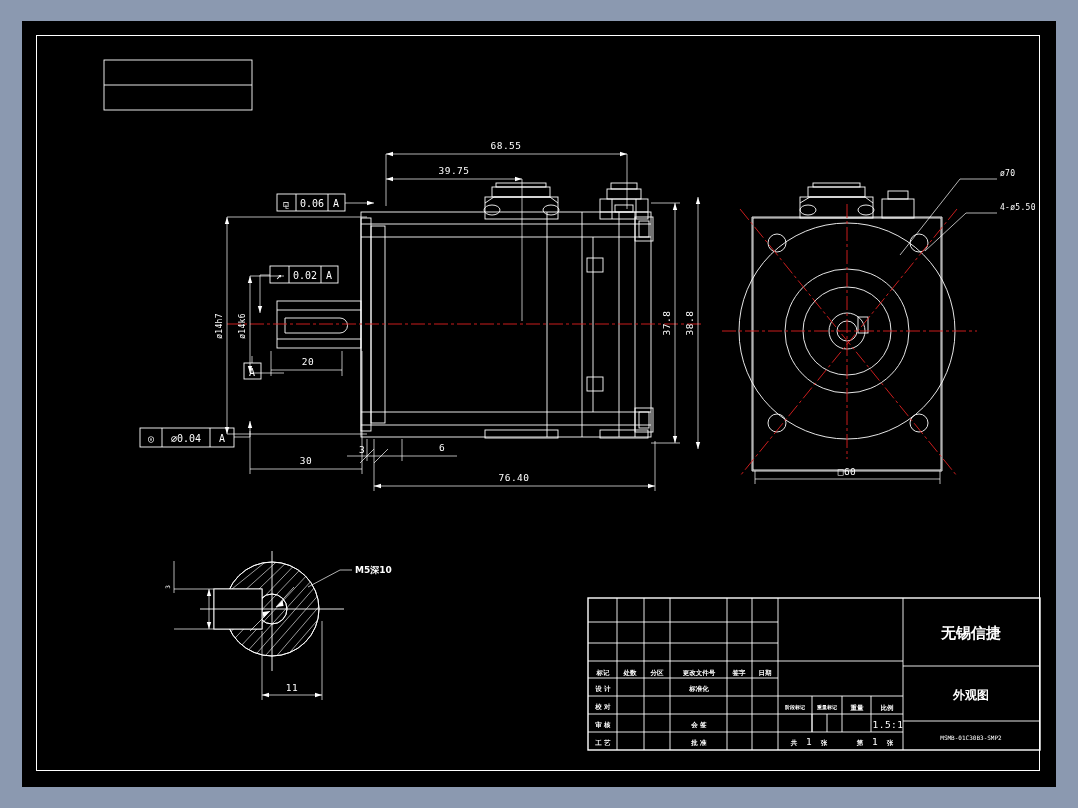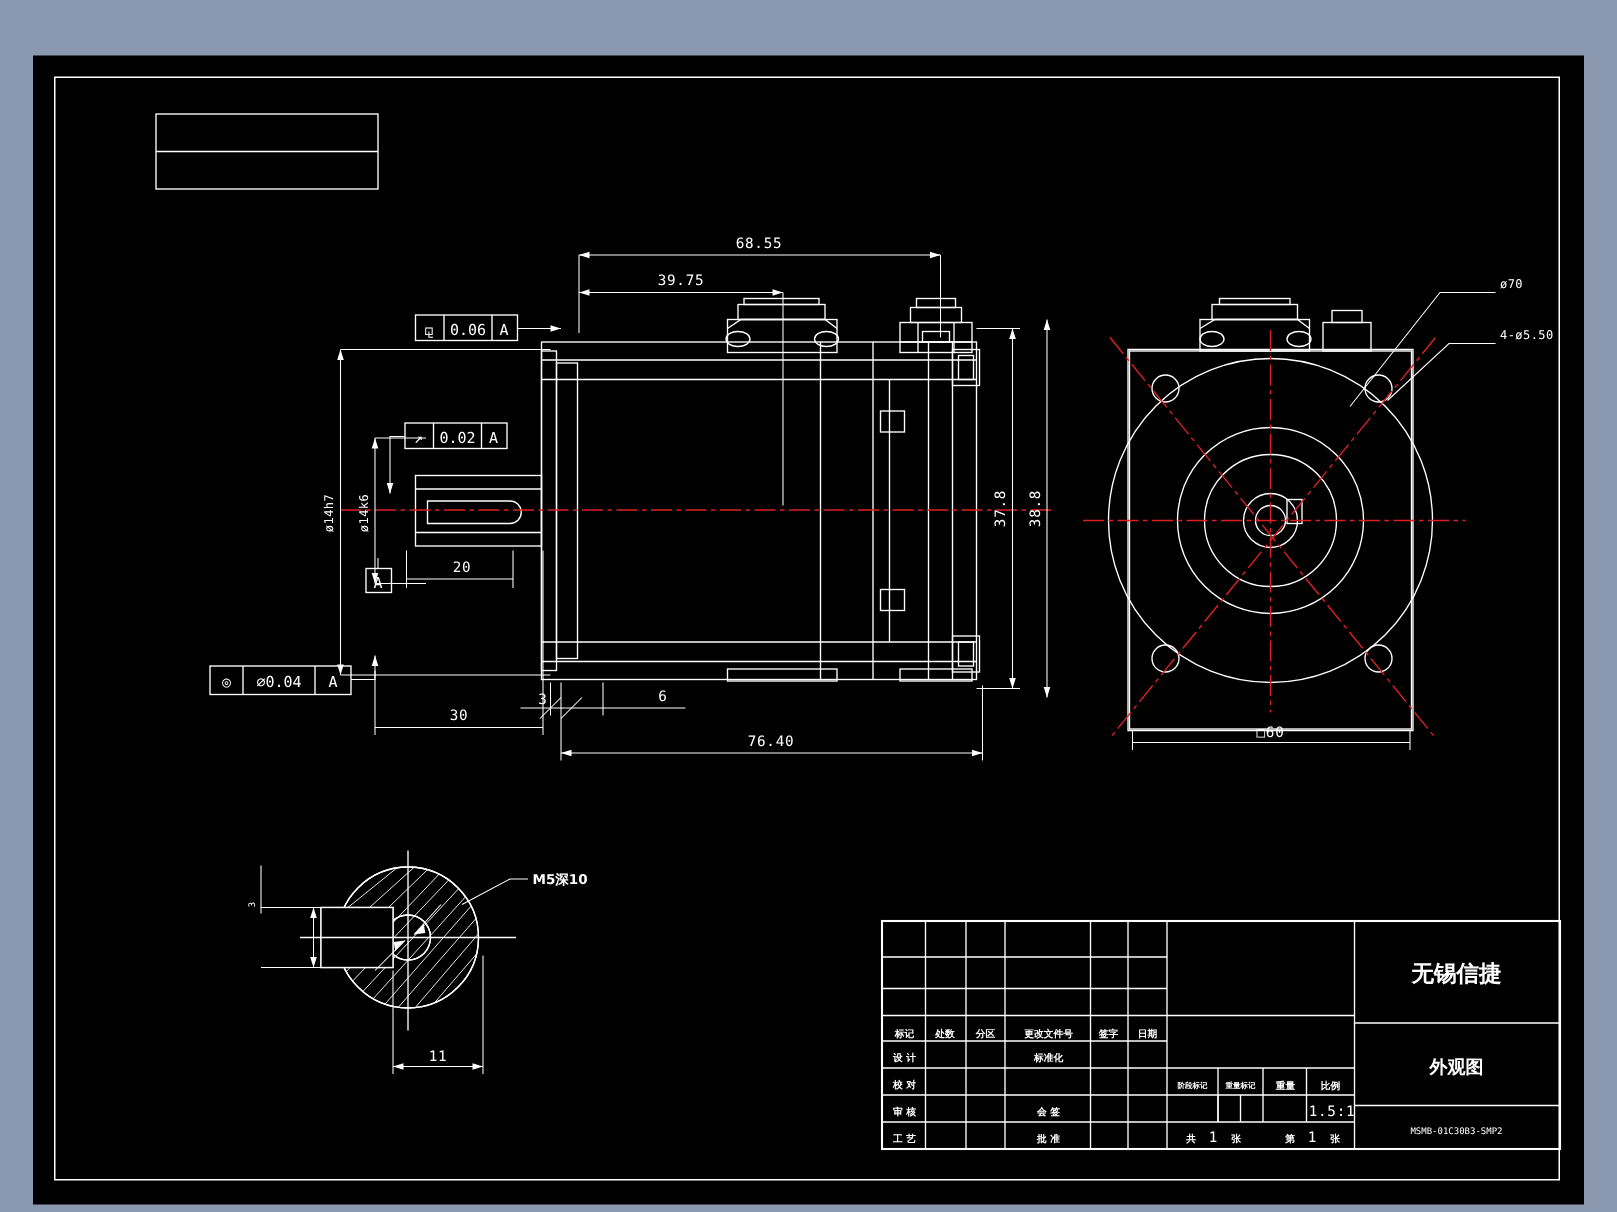--- a/index.html
+++ b/index.html
@@ -4,21 +4,21 @@
 <style>
   html,body{margin:0;padding:0;}
   body{
     width:1078px;height:808px;
     background:#8b99b0;
     font-family:"DejaVu Sans", sans-serif;
     overflow:hidden;
   }
   #stage{position:relative;width:1078px;height:808px;}
   #paper{
-    position:absolute;left:22px;top:37px;width:1034px;height:766px;
+    position:absolute;left:22px;top:21px;width:1034px;height:766px;
     background:#000;
   }
   #border{
     position:absolute;left:14px;top:14px;width:1004px;height:736px;
     border:1.5px solid #fff;box-sizing:border-box;
   }
   svg.cad{position:absolute;left:0;top:0;width:1034px;height:766px;overflow:visible;}
   .ln{stroke:#ffffff;stroke-width:0.9;fill:none;}
   .ctr{stroke:#e02020;stroke-width:0.9;fill:none;stroke-dasharray:14 3 3 3;}
   .dim{stroke:#ffffff;stroke-width:0.7;fill:none;}

